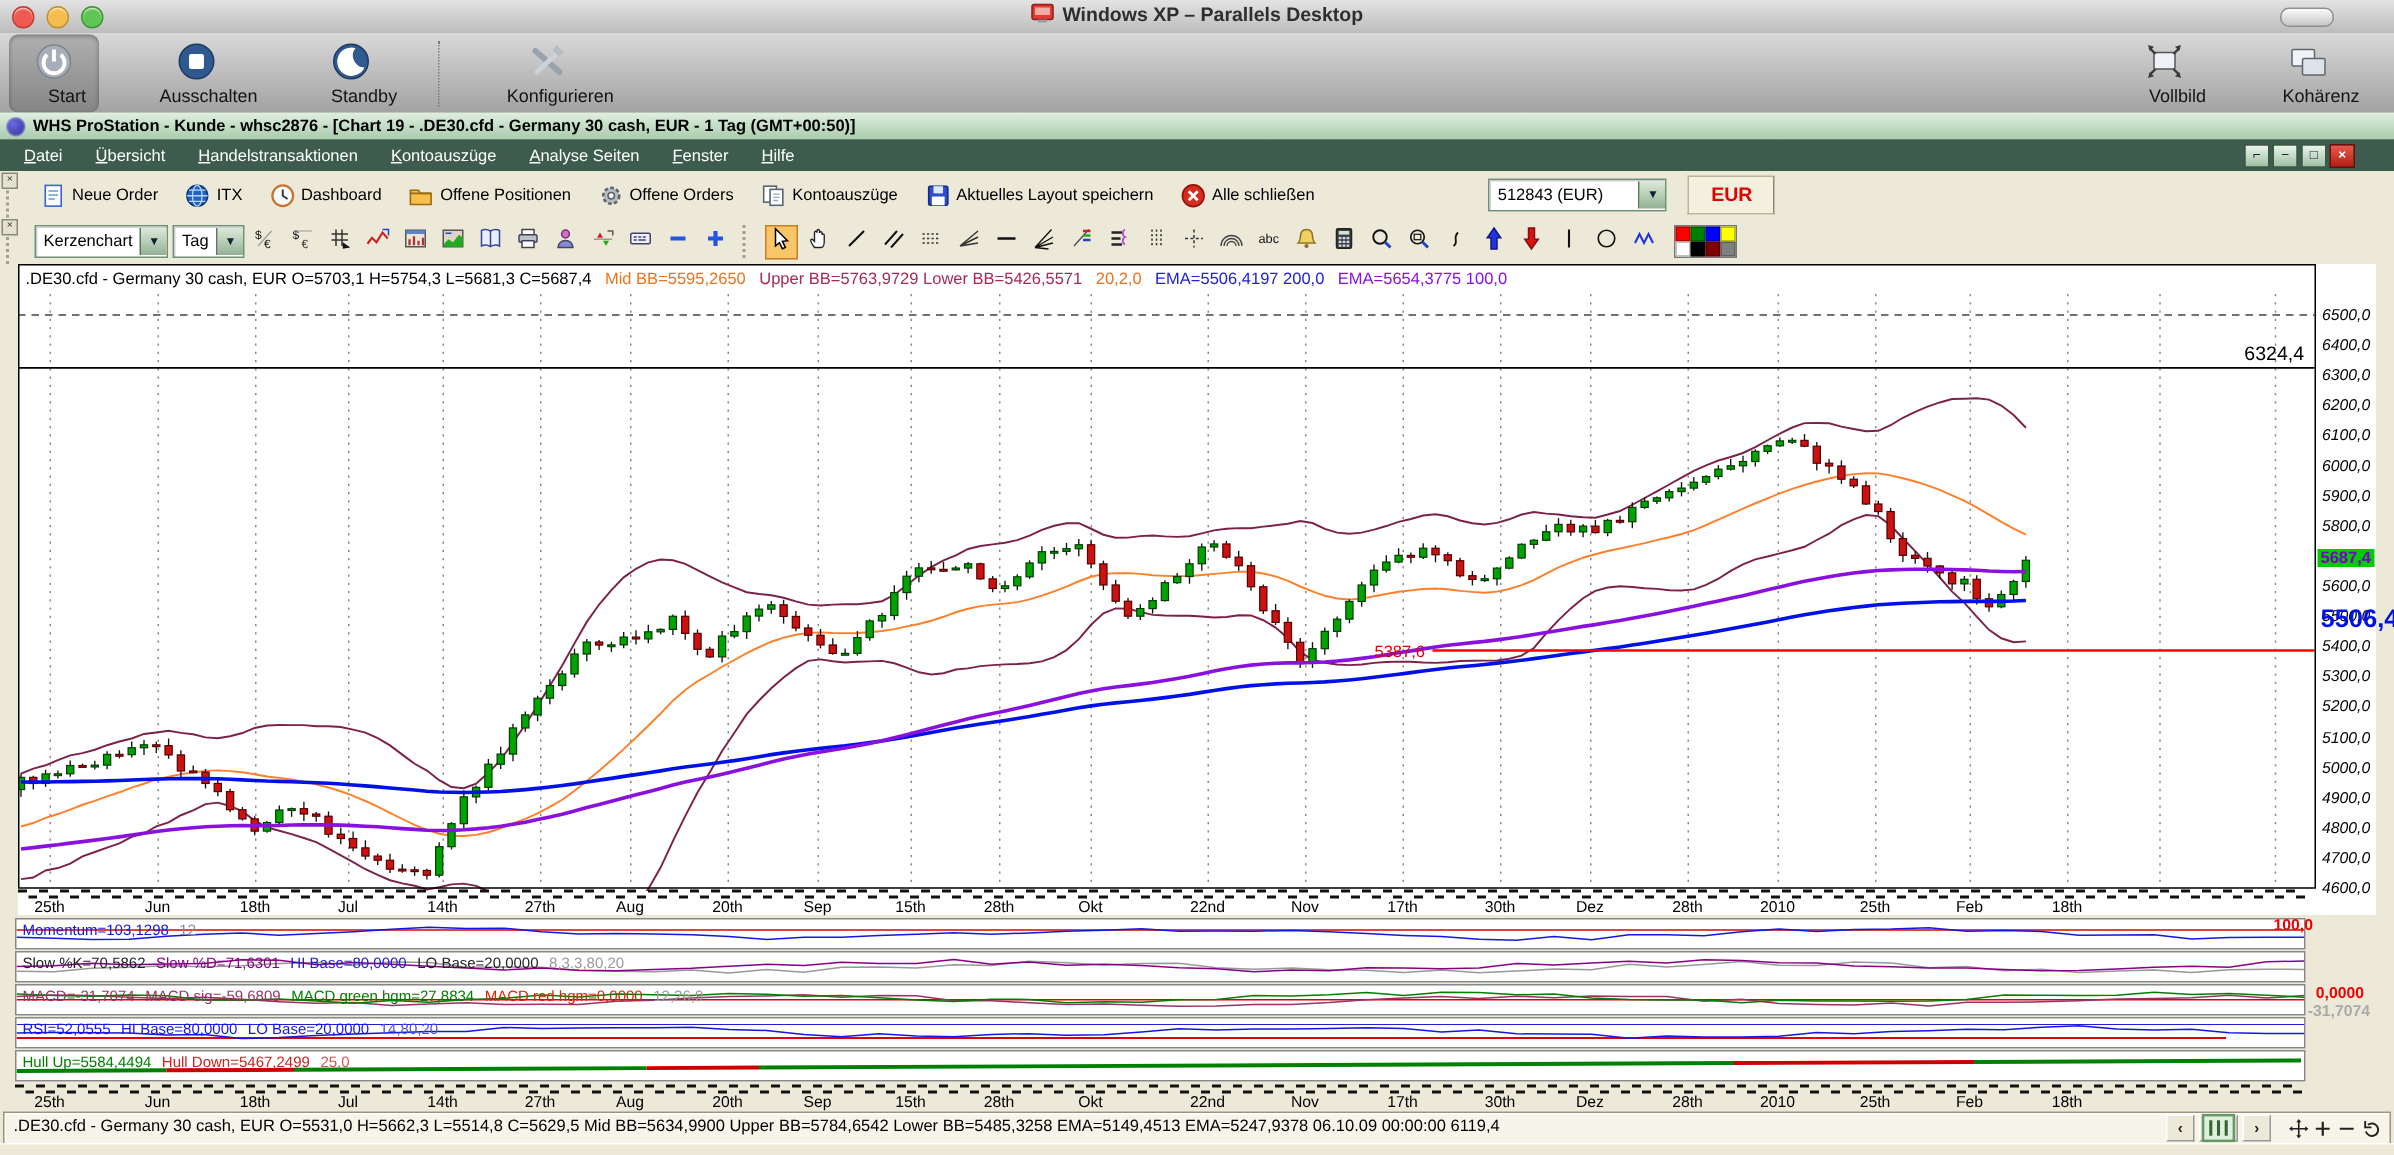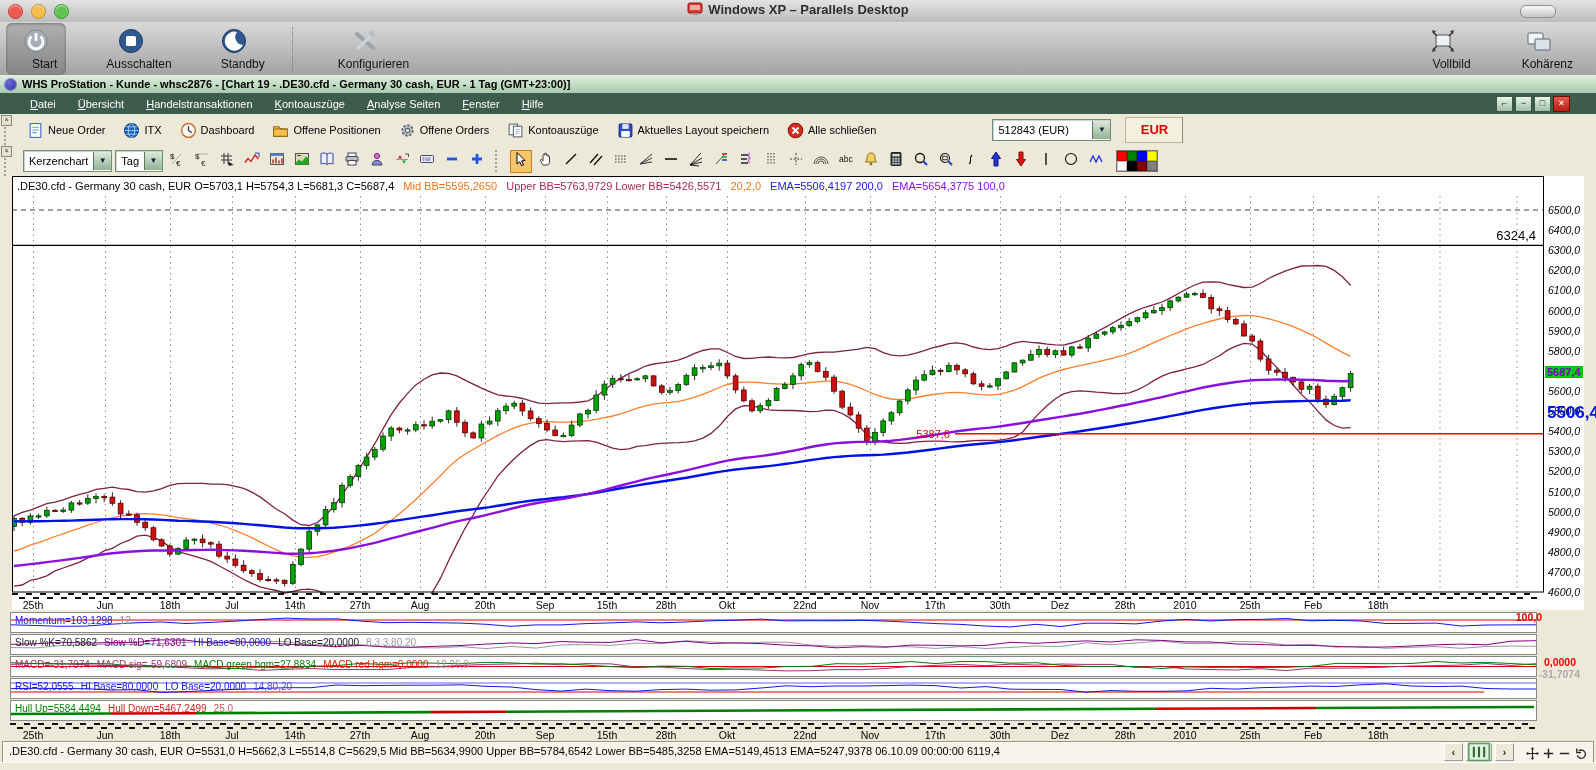--- a/index.html
+++ b/index.html
@@ -33,21 +33,21 @@
   .psep{width:1px;height:44px;border-left:1px dotted #7c7c7c;margin:0 4px;align-self:center;}
 
   
   #titlebar{position:absolute;left:0;top:75px;width:1596px;height:18px;
     background:linear-gradient(#dff0df,#a9cbad);border-bottom:1px solid #4e6e56;
     display:flex;align-items:center;font-size:11px;font-weight:bold;color:#000;}
   .appicon{width:13px;height:13px;border-radius:50%;background:radial-gradient(circle at 35% 35%,#6a6ae0,#2a2a90);
     margin:0 5px 0 4px;display:inline-block;box-shadow:inset 0 0 2px #fff;}
   #menubar{position:absolute;left:0;top:93px;width:1596px;height:21px;background:#3d5c4e;
     display:flex;align-items:center;color:#fff;font-size:11px;}
-  #menuitems{display:flex;padding-left:20px;gap:2px;text-align:center;}
+  #menuitems{display:flex;padding-left:6px;gap:2px;text-align:center;}
   .menuitem{padding:3px 10px;cursor:default;}
   #winbtns{margin-left:auto;display:flex;gap:2px;padding-right:26px;}
   .wbtn{width:15px;height:14px;font-size:9px;line-height:13px;text-align:center;
     background:linear-gradient(#eaf5ea,#9fbfa4);border:1px solid #3c5743;color:#123;}
   .wbtn.close{background:linear-gradient(#e85a4e,#b41e12);color:#fff;border-color:#6e0f07;font-weight:bold;}
 
   
   #apptoolbar{position:absolute;left:0;top:114px;width:1596px;height:32px;background:#ece9d8;
     border-bottom:1px solid #c6c2ae;display:flex;align-items:center;}
   .railgrip{width:11px;height:30px;margin:0 3px 0 1px;position:relative;}
@@ -176,21 +176,21 @@
               <rect x="4" y="7" width="15" height="11" rx="1" fill="#f0f3f7" stroke="#60666e"></rect>
               <rect x="11" y="13" width="15" height="11" rx="1" fill="#dde3ea" stroke="#60666e"></rect>
             </svg></span>
           <span class="plabel">Kohärenz</span>
         </div>
       </div>
   </div>
 
   <div id="titlebar">
     <span class="appicon"></span>
-    <span>WHS ProStation - Kunde - whsc2876 - [Chart 19 - .DE30.cfd - Germany 30 cash, EUR - 1 Tag (GMT+23:00)]</span>
+    <span>WHS ProStation - Kunde - whsc2876 - [Chart 19 - .DE30.cfd - Germany 30 cash, EUR - 1 Tag (GMT+00:50)]</span>
   </div>
 
   <div id="menubar">
     <div id="menuitems">
         <span class="menuitem"><u>D</u>atei</span>
         <span class="menuitem"><u>Ü</u>bersicht</span>
         <span class="menuitem"><u>H</u>andelstransaktionen</span>
         <span class="menuitem"><u>K</u>ontoauszüge</span>
         <span class="menuitem"><u>A</u>nalyse Seiten</span>
         <span class="menuitem"><u>F</u>enster</span>

